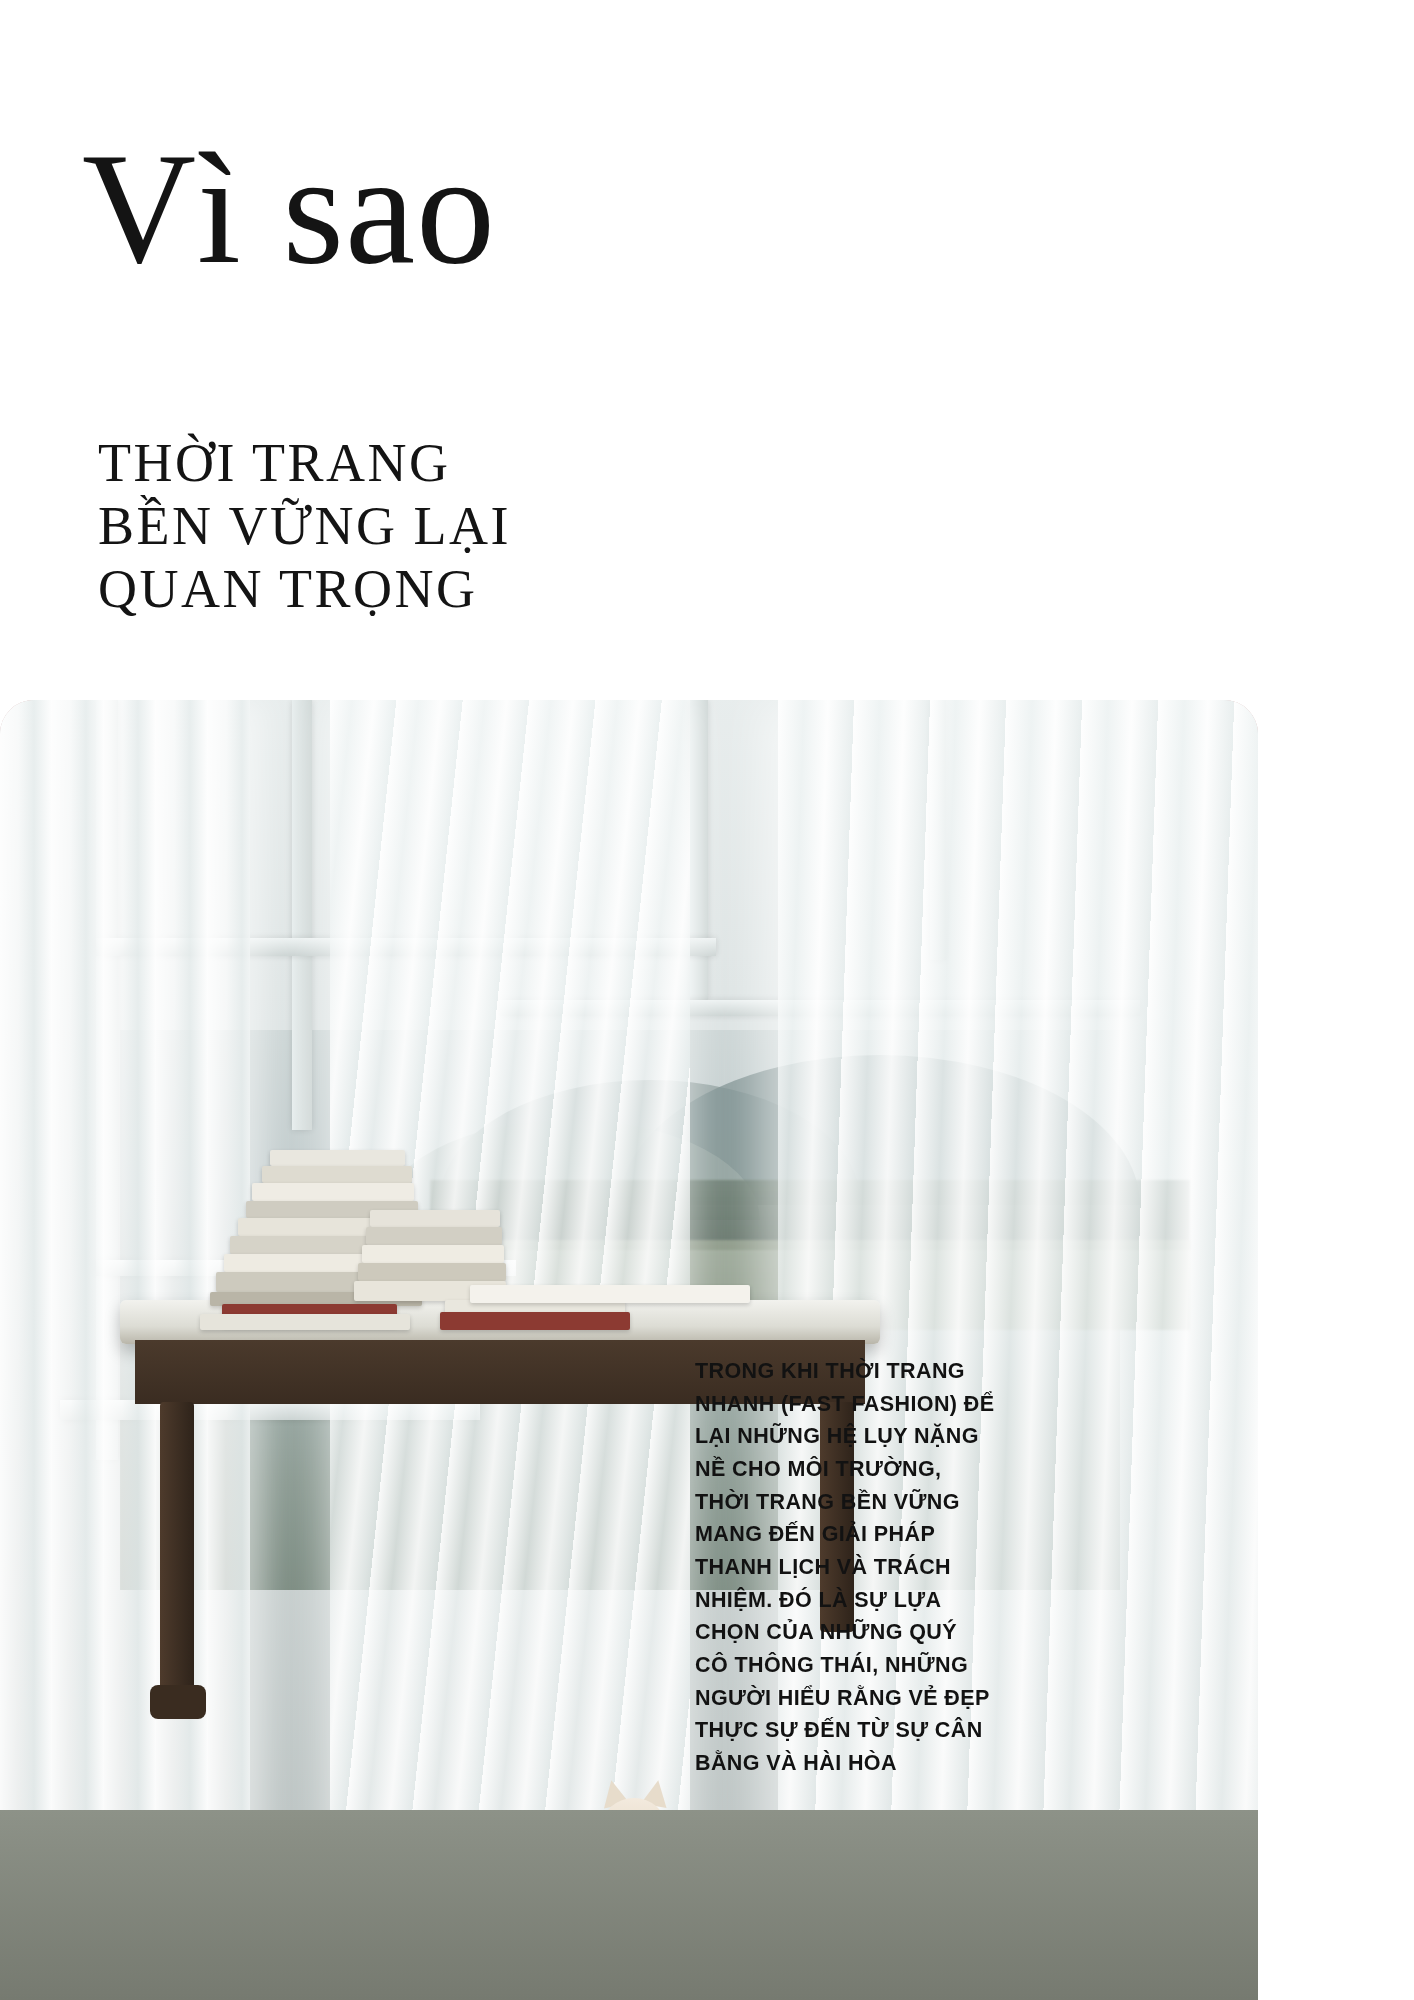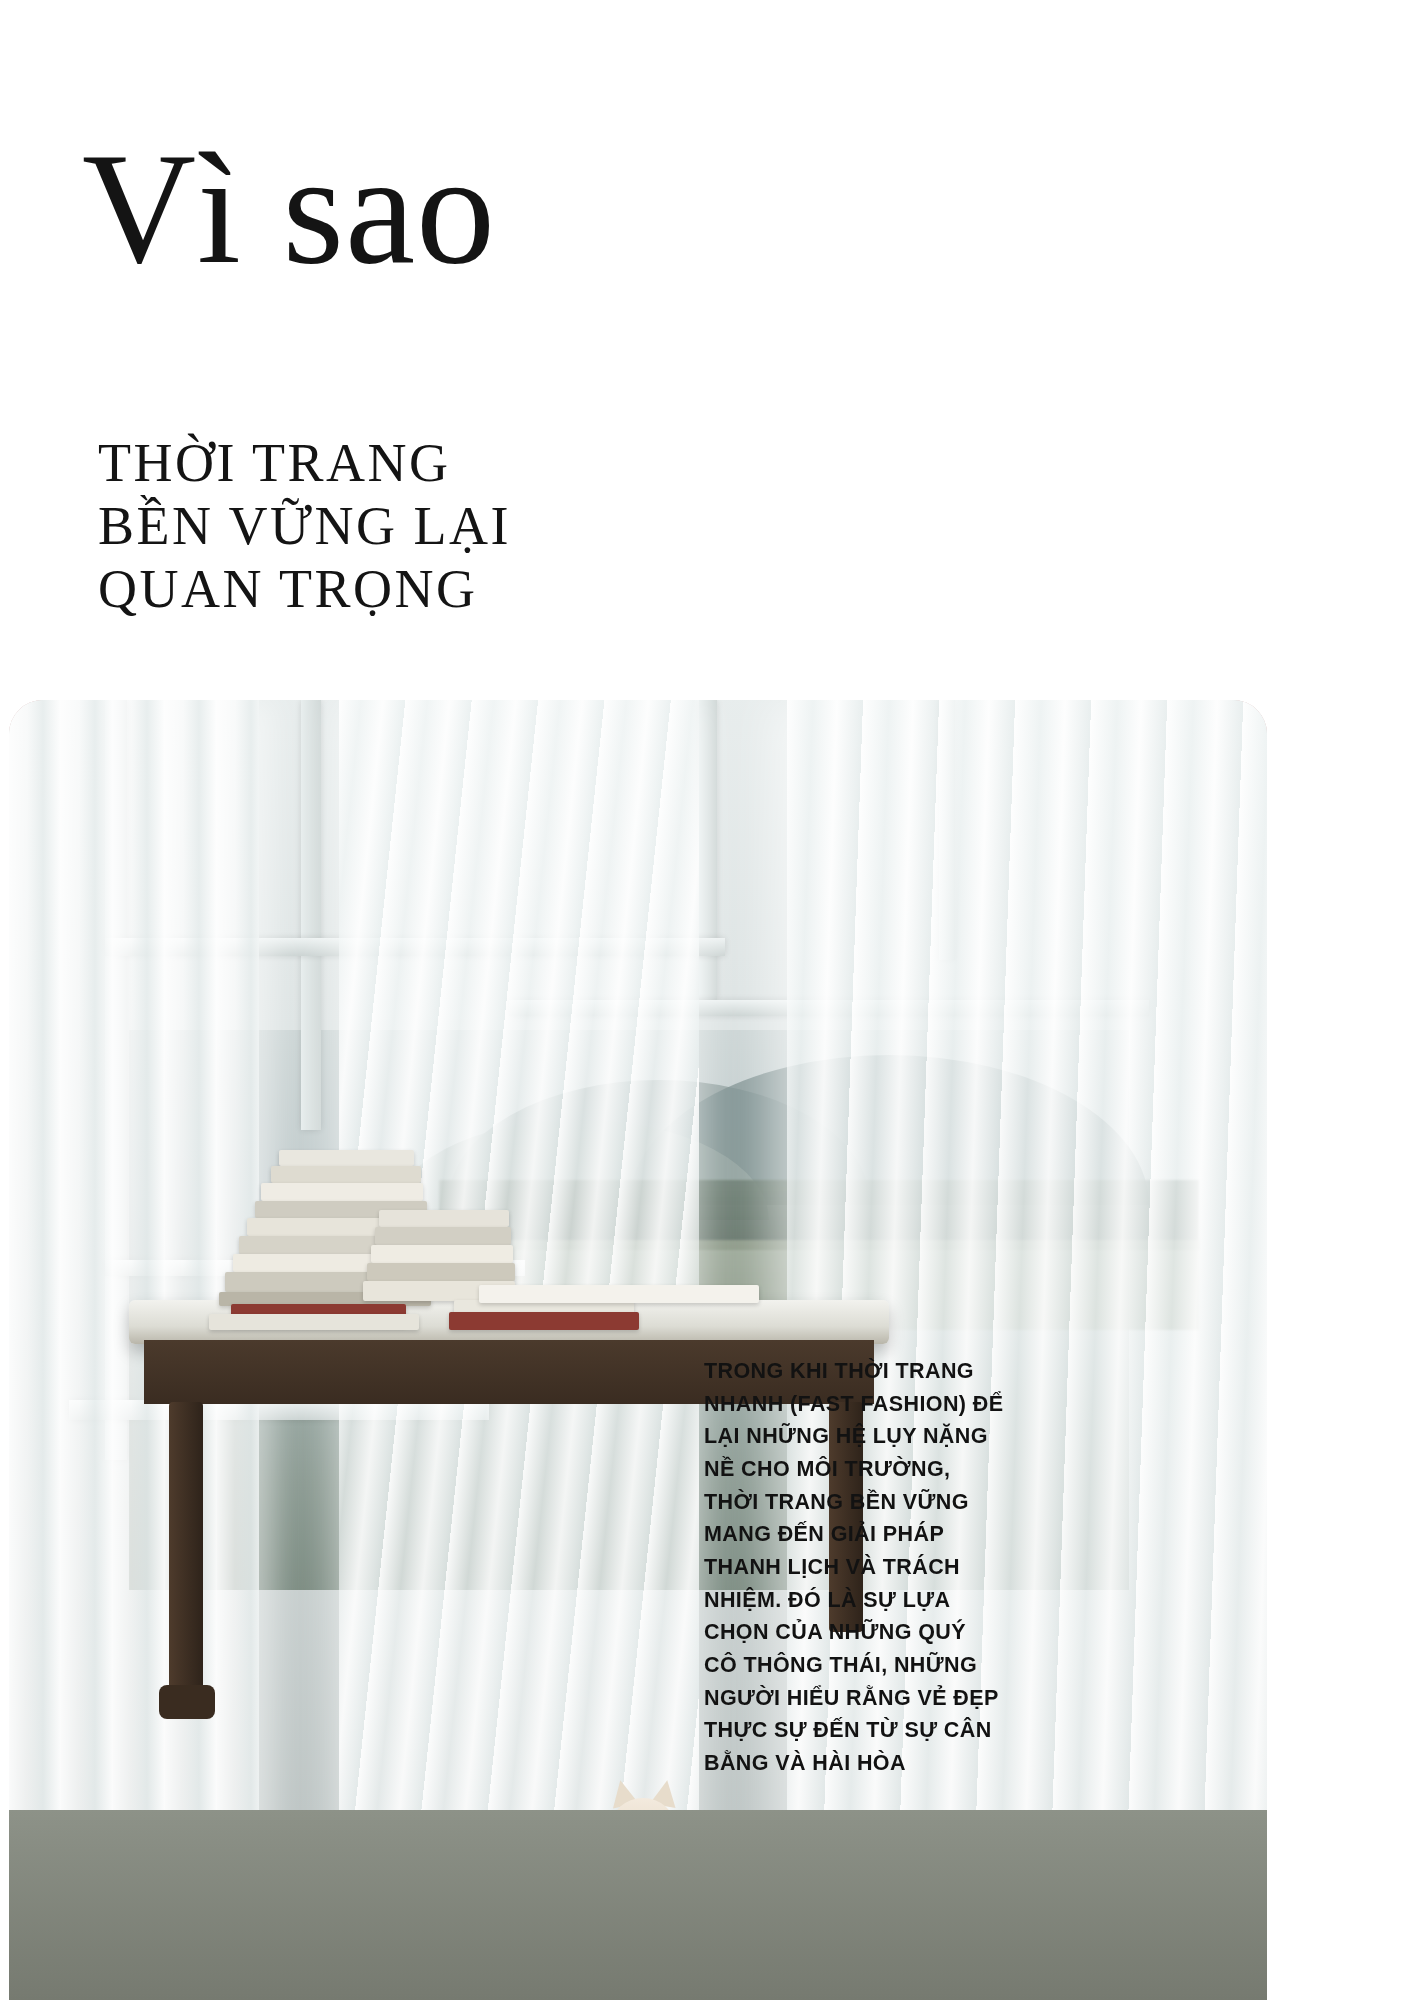--- a/index.html
+++ b/index.html
@@ -55,21 +55,20 @@
   .photo {
     position: absolute;
     left: 0;
     top: 700px;
     width: 1258px;
     height: 1300px;
     overflow: hidden;
     border-top-left-radius: 34px;
     border-top-right-radius: 34px;
     background: #fca5a5;
-    margin-left: 9px;
   }
 
   
   .scene {
     position: absolute;
     inset: 0;
     background:
       linear-gradient(180deg, #cfd6d5 0%, #c3cbca 40%, #aab2b0 70%, #8d9593 100%);
   }
 

